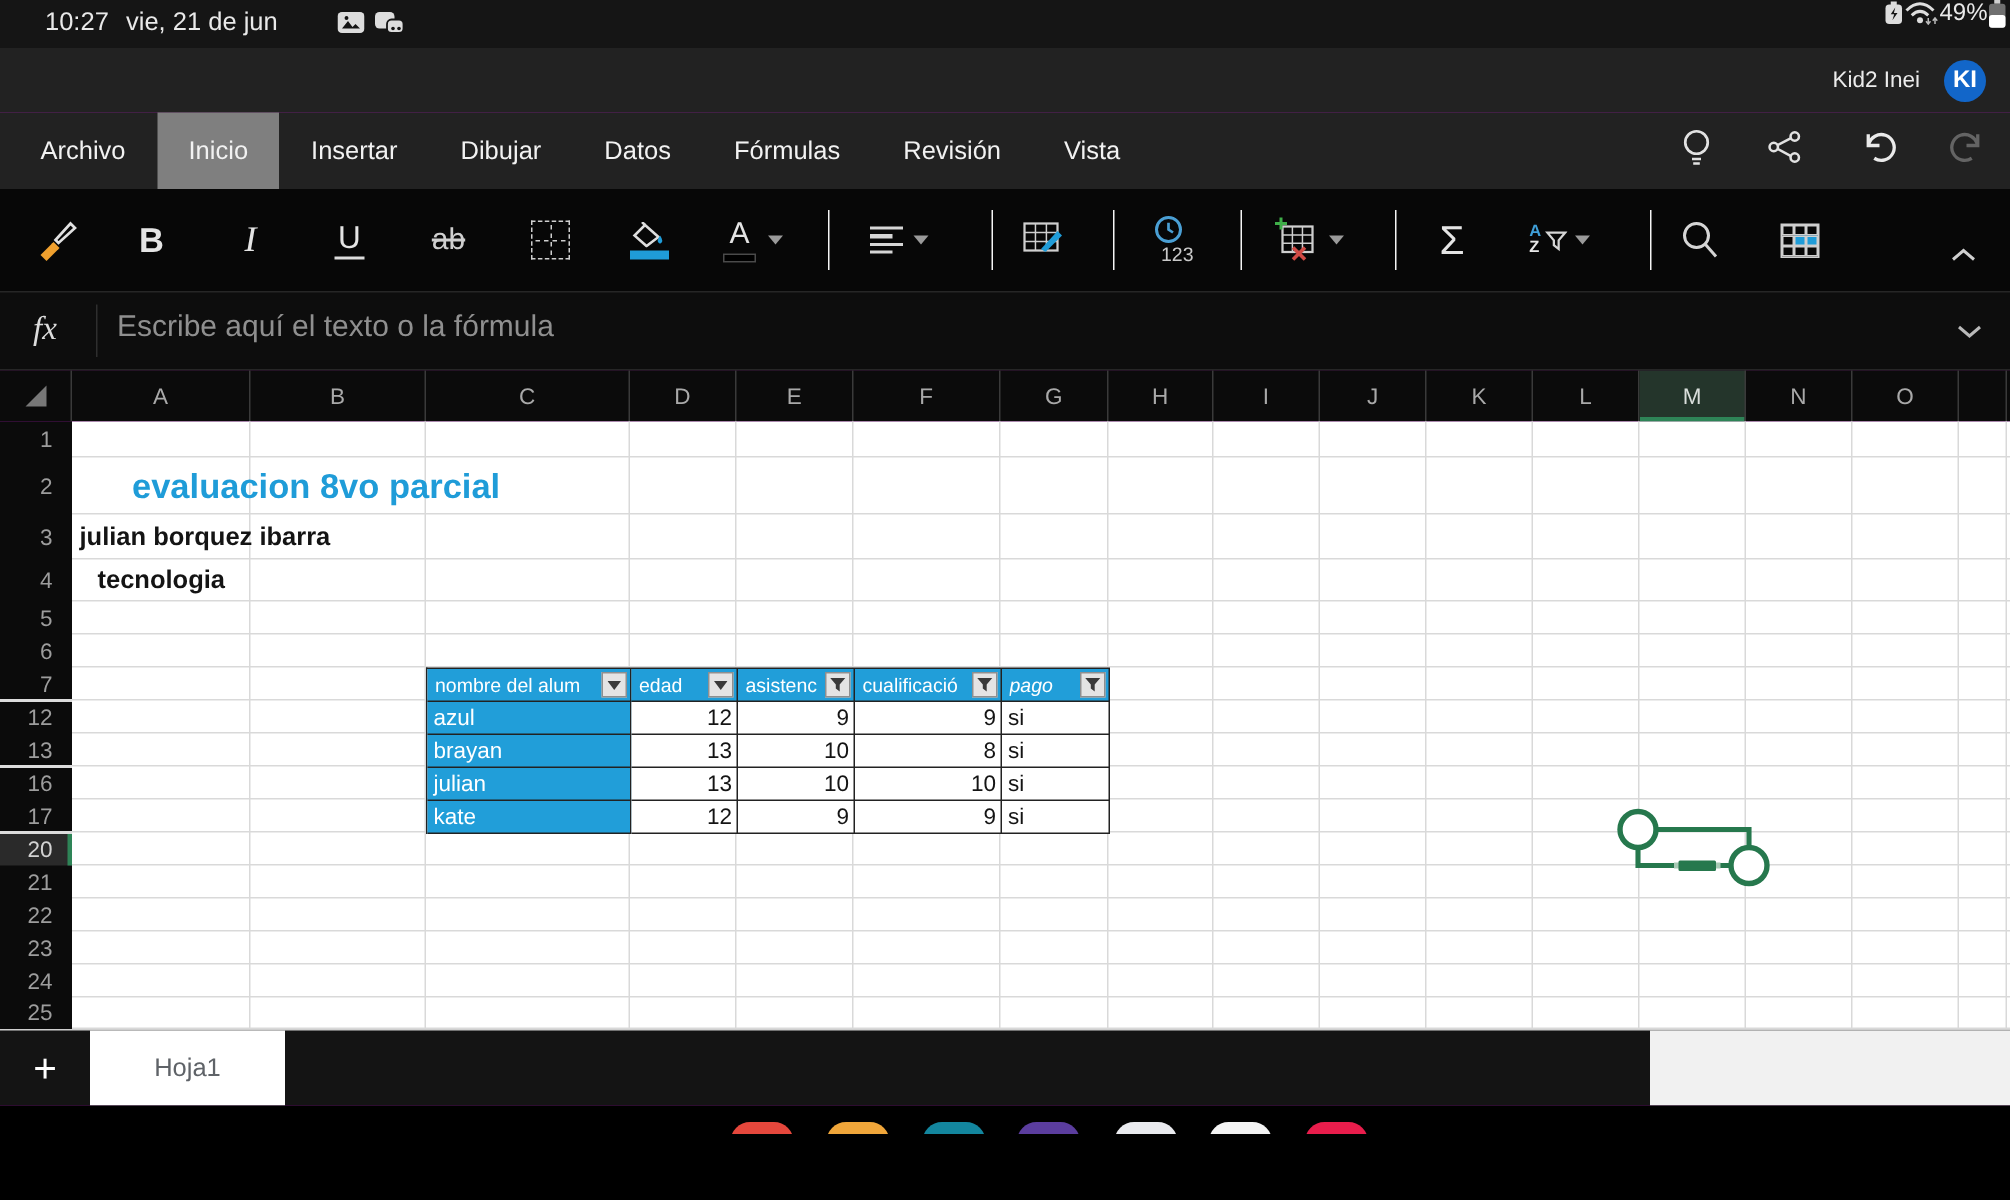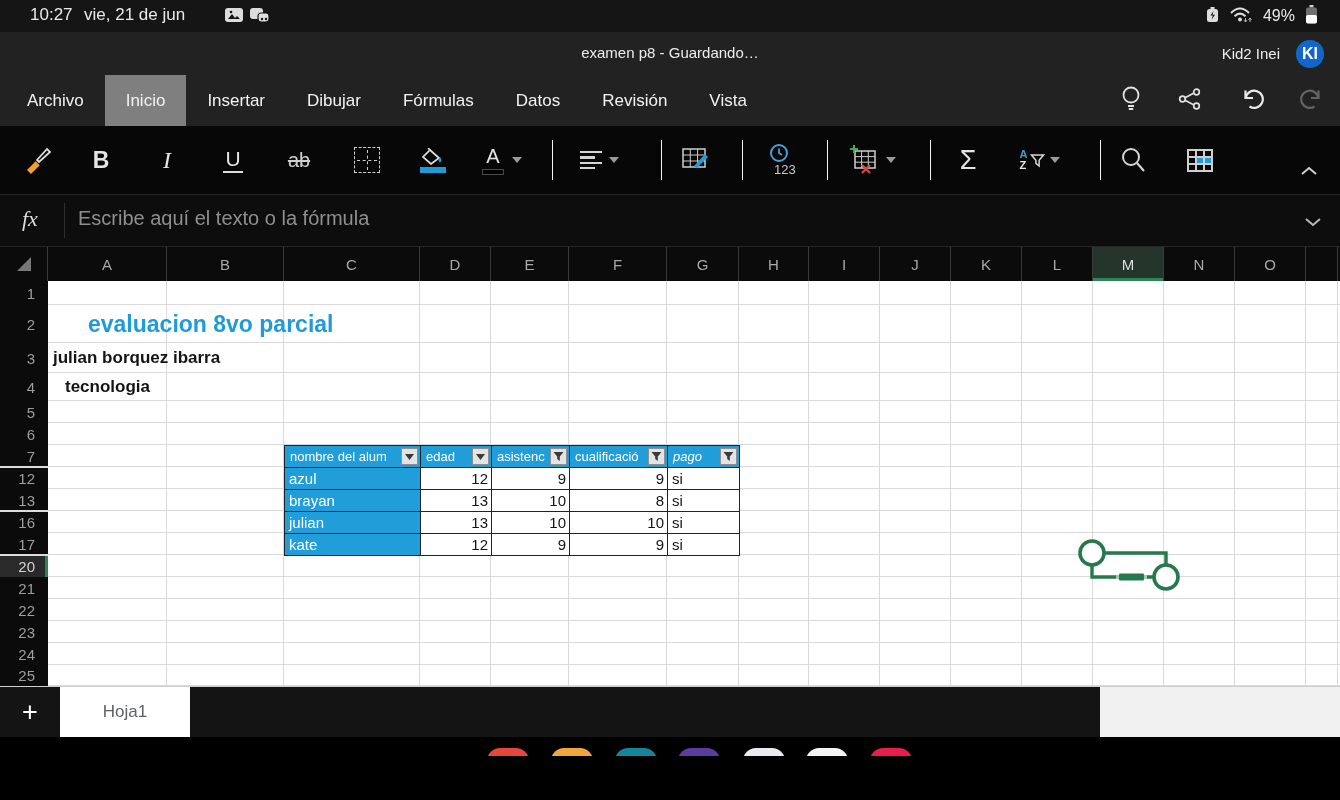--- a/index.html
+++ b/index.html
@@ -4,21 +4,21 @@
 <style>
 *{margin:0;padding:0;box-sizing:border-box}
 html,body{background:#000}
 #app{position:relative;width:1340px;height:756px;overflow:hidden;background:#a21caf;font-family:"Liberation Sans",sans-serif;-webkit-font-smoothing:antialiased}
 .abs{position:absolute}
 
 .status-bar{left:0;top:0;width:1340px;height:32px;background:#151515;color:#e9e9e9;font-size:17px}
 .sb-time{position:absolute;left:30px;top:5px}
 .sb-date{position:absolute;left:84px;top:5px}
 .sb-ic{position:absolute;top:7px}
-.sb-right{position:absolute;right:22px;top:0;height:32px;display:flex;align-items:center;gap:10px;color:#e9e9e9;font-size:16px}
+.sb-right{position:absolute;right:2px;top:0;height:32px;display:flex;align-items:flex-start;gap:0;color:#e9e9e9;font-size:16px}
 
 .title-bar{left:0;top:32px;width:1340px;height:43px;background:#222}
 .doc-title{position:absolute;left:0;right:0;top:12px;text-align:center;color:#ececec;font-size:15px}
 .account-name{position:absolute;right:60px;top:13px;color:#ececec;font-size:15px}
 .avatar{position:absolute;right:16px;top:8px;width:28px;height:28px;border-radius:50%;background:#1266c9;color:#fff;font-size:16px;font-weight:700;display:flex;align-items:center;justify-content:center}
 
 .menu-row{left:0;top:75px;width:1340px;height:51px;background:#222;display:flex;align-items:stretch;padding-left:6px}
 .mtab{display:flex;align-items:center;padding:0 21px;color:#f2f2f2;font-size:17px;cursor:default}
 .mtab-sel{background:#7f7f7f}
 .menu-icons{position:absolute;right:14px;top:0;height:51px;display:flex;align-items:center;gap:36px}
@@ -143,32 +143,31 @@
       <span>49%</span>
       <span><svg width="13" height="19">
             <rect x="4.5" y="0" width="4" height="2.5" fill="#cfcfcf"></rect>
             <rect x="1" y="2.5" width="11" height="16" rx="2" fill="#6f6f6f"></rect>
             <rect x="1" y="10" width="11" height="8.5" rx="2" fill="#fff"></rect>
           </svg></span>
     </div>
   </div>
 
   <div class="title-bar abs">
-    <div class="doc-title">examen p8 - Guardando…</div>
     <div class="account-name">Kid2 Inei</div>
     <div class="avatar">KI</div>
   </div>
 
   <div class="menu-row abs">
     <div class="mtab">Archivo</div>
     <div class="mtab mtab-sel">Inicio</div>
     <div class="mtab">Insertar</div>
     <div class="mtab">Dibujar</div>
+    <div class="mtab">Datos</div>
     <div class="mtab">Fórmulas</div>
-    <div class="mtab">Datos</div>
     <div class="mtab">Revisión</div>
     <div class="mtab">Vista</div>
     <div class="menu-icons">
       <span><svg width="22" height="27">
             <circle cx="11" cy="10" r="7.5" fill="none" stroke="#e2e2e2" stroke-width="1.8"></circle>
             <path d="M8 21 h6 M8.8 24 h4.4" stroke="#e2e2e2" stroke-width="1.8"></path>
           </svg></span>
       <span><svg width="24" height="24">
             <circle cx="4.5" cy="12" r="2.8" fill="none" stroke="#e2e2e2" stroke-width="1.7"></circle>
             <circle cx="18.5" cy="5" r="2.8" fill="none" stroke="#e2e2e2" stroke-width="1.7"></circle>

